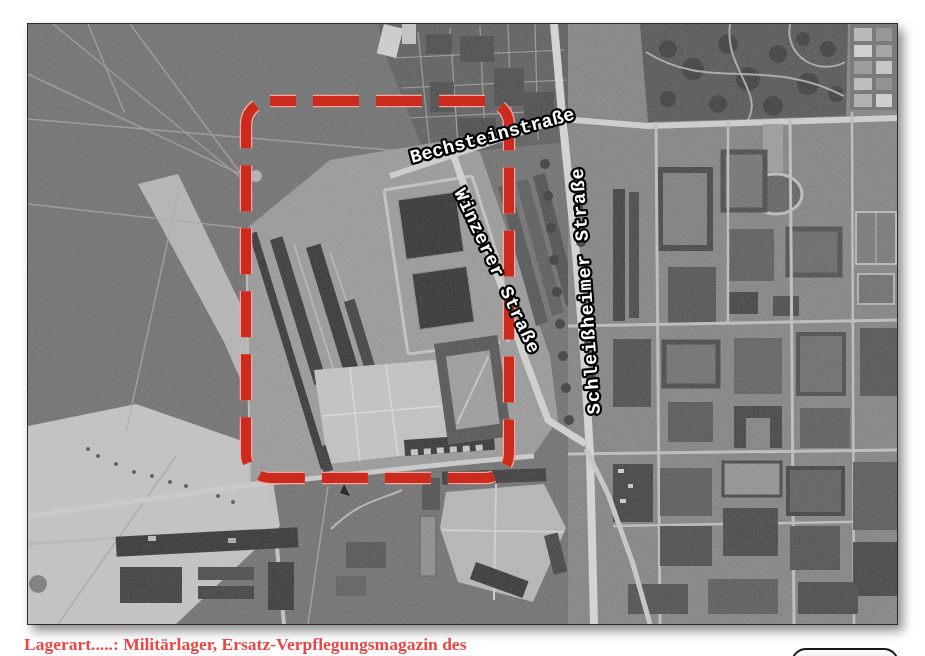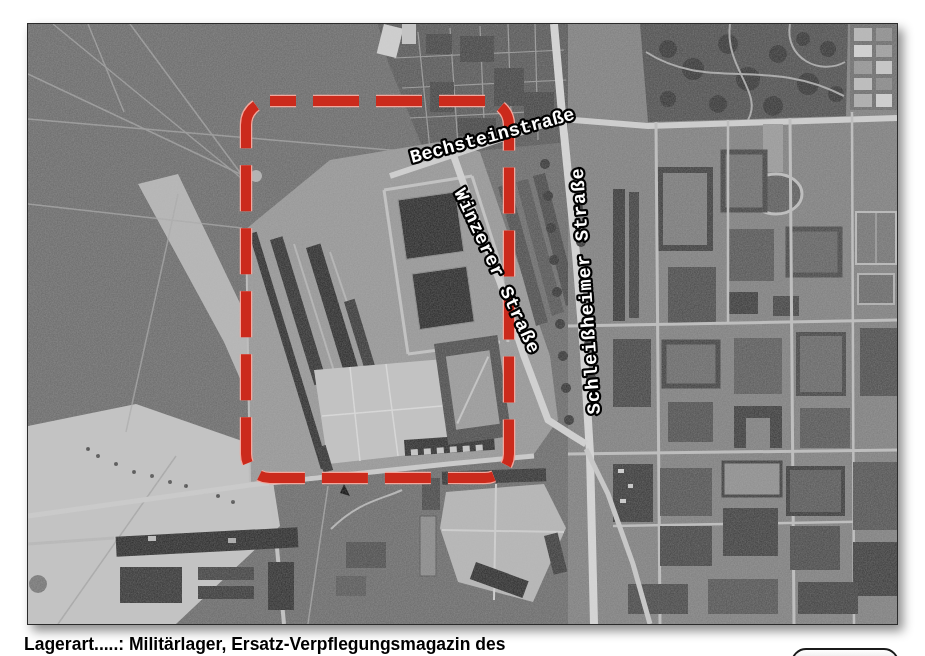--- a/index.html
+++ b/index.html
@@ -16,24 +16,24 @@
     width: 869px; height: 600px;
     border: 1px solid #2b2b2b;
     box-shadow: 5px 6px 10px rgba(0,0,0,0.45);
     background: #7d7d7d;
     overflow: hidden;
   }
   .photo-frame svg { display: block; width: 869px; height: 600px; }
   .caption {
     position: absolute;
     left: 24px; top: 634px;
-    font-family: Liberation Sans, sans-serif;
+    font-family: Liberation Serif, serif;
     font-weight: 700;
     font-size: 17.5px;
-    color: #000000;
+    color: #ef4444;
     white-space: pre;
     letter-spacing: 0px;
   }
   .partial-button {
     position: absolute;
     left: 791px; top: 648px;
     width: 104px; height: 32px;
     border: 2px solid #1a1a1a;
     border-radius: 15px;
     background: linear-gradient(to bottom, #ffffff 0%, #e3e3e3 40%, #c9c9c9 100%);

